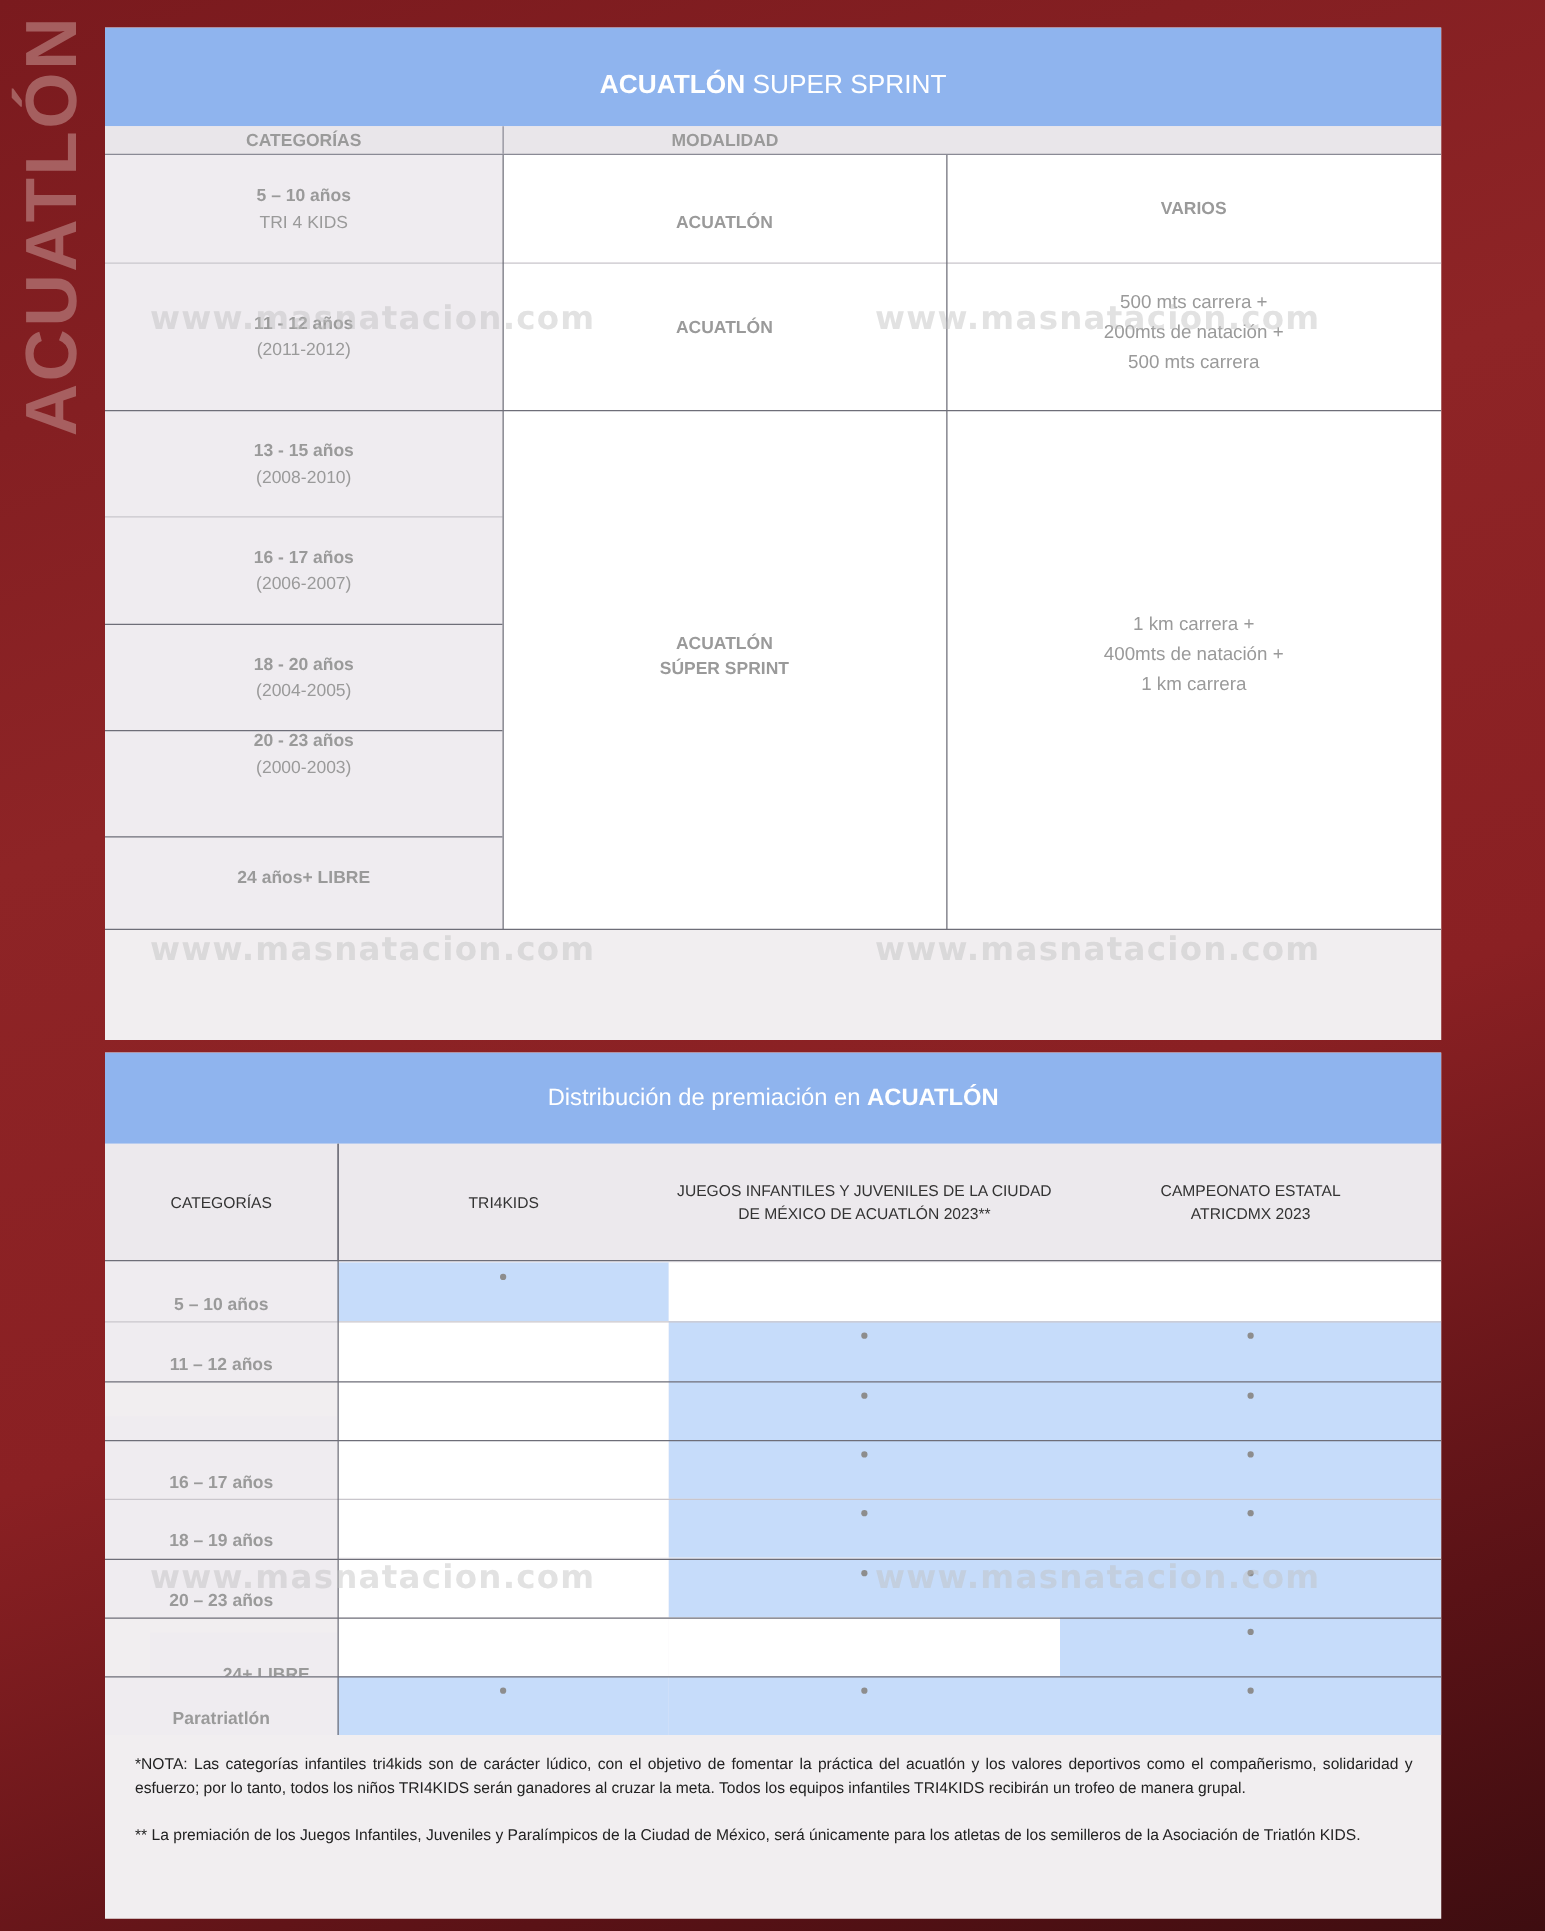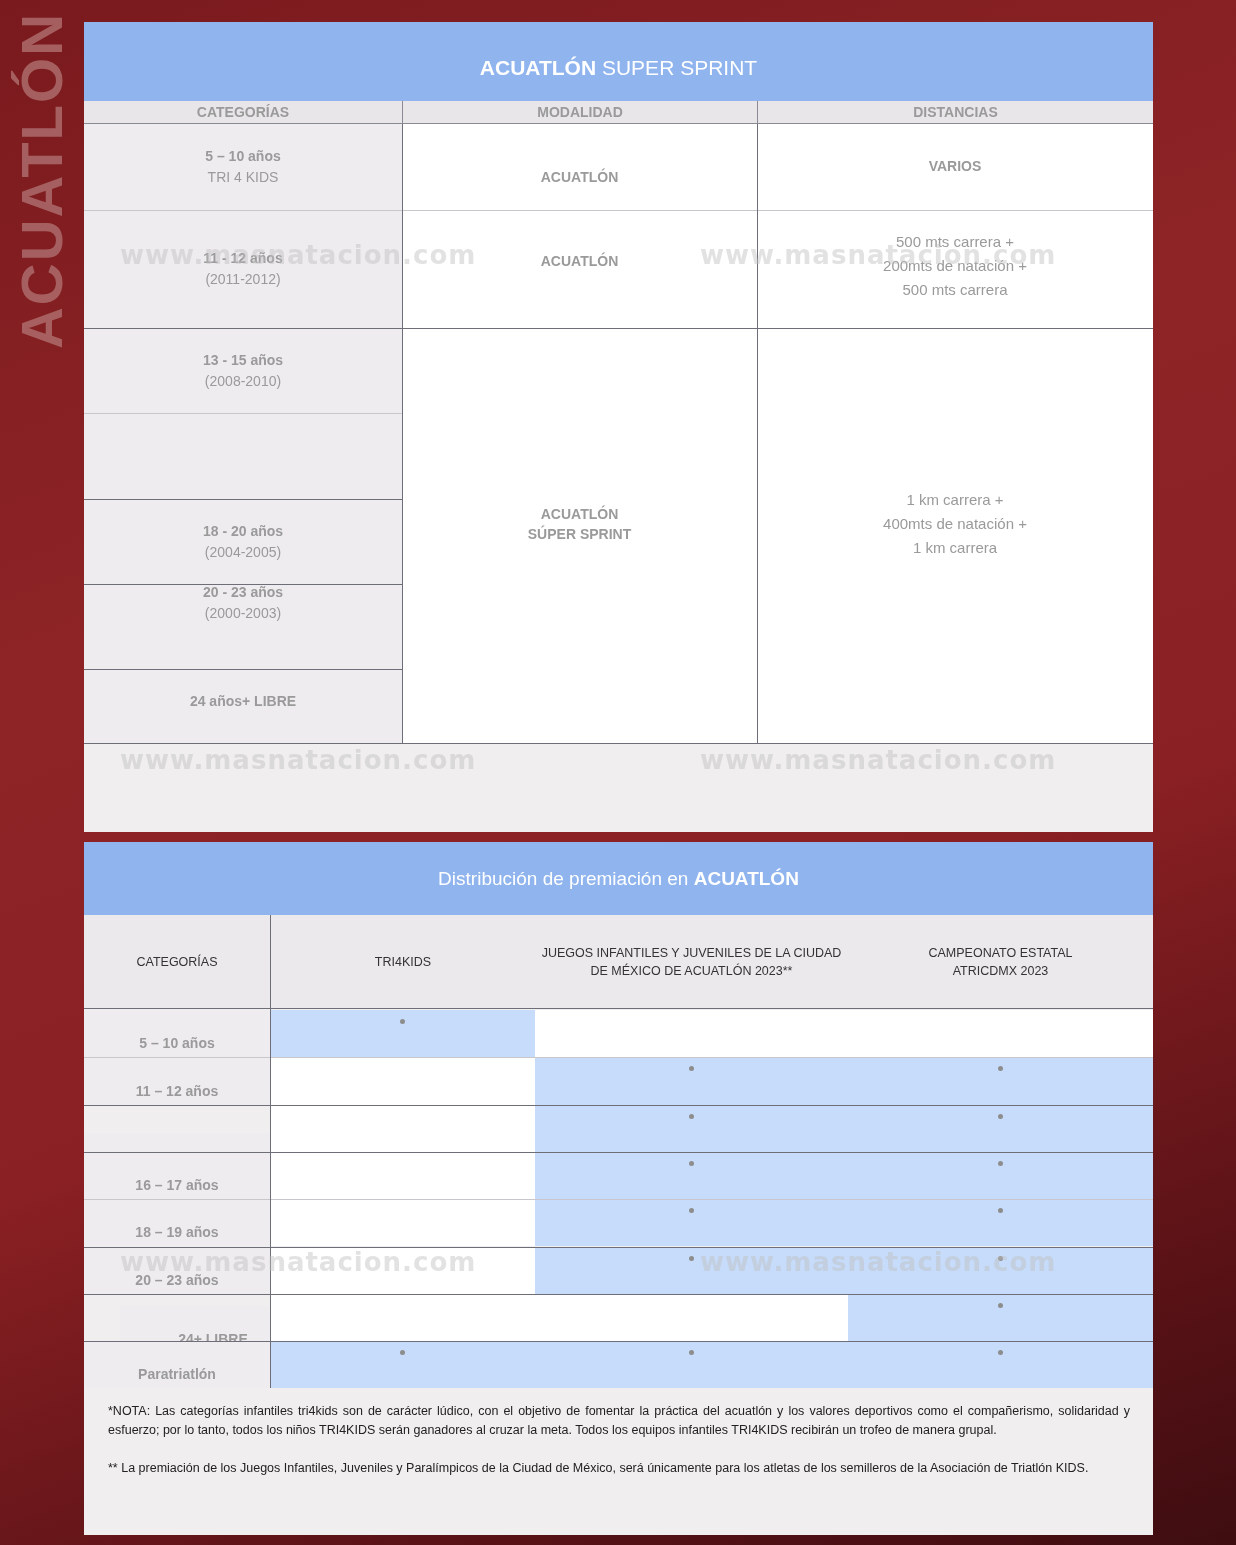--- a/index.html
+++ b/index.html
@@ -138,36 +138,39 @@
 
 <div class="panel panel-1">
   <div class="banner">
     <b>ACUATLÓN</b>
       <span class="light" style="white-space:pre"> SUPER SPRINT</span>
   </div>
   <div class="t1">
     <div class="t1-head">
       <div class="c1">CATEGORÍAS</div>
       <div class="c2">MODALIDAD</div>
-      <div class="c3">DISTANCIAS</div>
     </div>
     <div class="t1-body">
       <div class="cat-col"></div>
 
       <div class="cat-cell" style="top:0;height:86px">
         <span class="main">5 – 10 años</span>
         <span>TRI 4 KIDS</span>
       </div>
       <div class="cat-cell" style="top:86px;height:118px">
         <span class="main">11 - 12 años</span>
         <span>(2011-2012)</span>
       </div>
       <div class="cat-cell" style="top:204px;height:85px">
         <span class="main">13 - 15 años</span>
         <span>(2008-2010)</span>
+      </div>
+      <div class="cat-cell" style="top:289px;height:86px">
+        <span class="main">16 - 17 años</span>
+        <span>(2006-2007)</span>
       </div>
       <div class="cat-cell" style="top:375px;height:85px">
         <span class="main">18 - 20 años</span>
         <span>(2004-2005)</span>
       </div>
       <div class="cat-cell" style="top:436px;height:85px">
         <span class="main">20 - 23 años</span>
         <span>(2000-2003)</span>
       </div>
       <div class="cat-cell" style="top:545px;height:64px">

